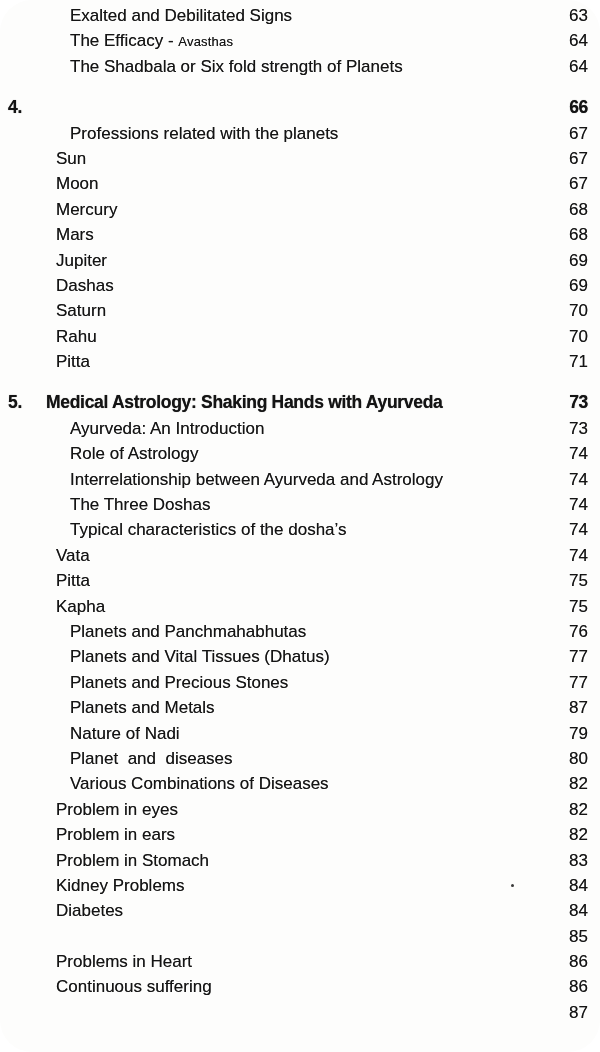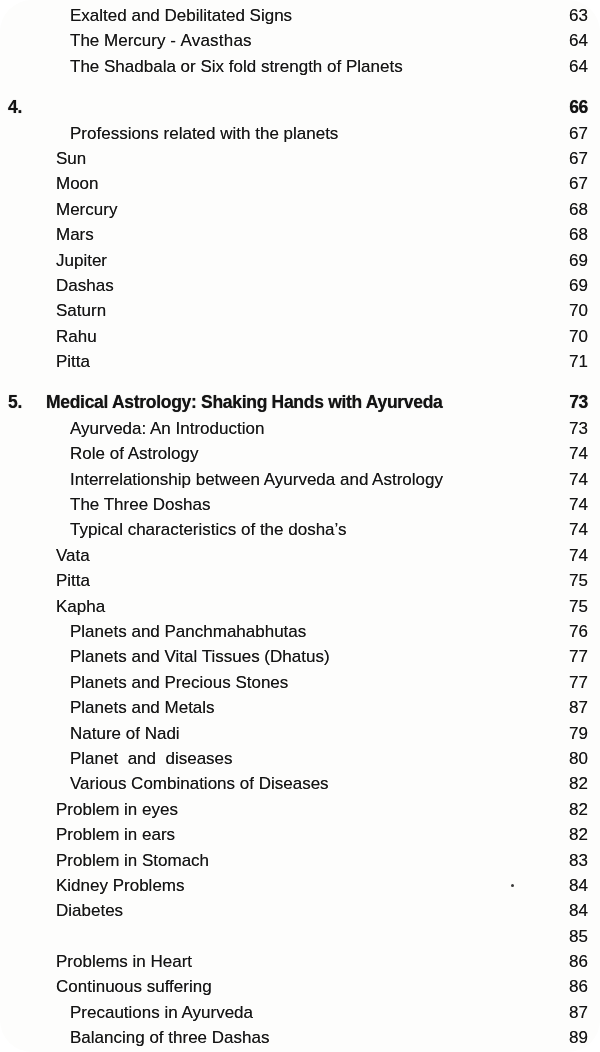--- a/index.html
+++ b/index.html
@@ -46,21 +46,21 @@
   .num {
     position: absolute;
     left: 8px;
     top: 0;
   }
   .title {
     white-space: pre-wrap;
     flex: 0 1 auto;
   }
   .small {
-    font-size: 17px;
+    font-size: 13px;
     letter-spacing: 0.2px;
   }
   .fill { flex: 1 1 auto; }
   .page {
     flex: 0 0 auto;
     text-align: right;
     min-width: 26px;
   }
   .artifact-dot {
     position: absolute;
@@ -80,21 +80,21 @@
       <div class="row indent-2">
 
     <span class="title">Exalted and Debilitated Signs</span>
 
     <span class="fill"></span>
 
     <span class="page">63</span>
   </div>
       <div class="row indent-2">
 
-    <span class="title">The Mercury - </span>
+    <span class="title">The Efficacy - </span>
     <span class="small">Avasthas</span>
     <span class="fill"></span>
 
     <span class="page">64</span>
   </div>
       <div class="row indent-2">
 
     <span class="title">The Shadbala or Six fold strength of Planets</span>
 
     <span class="fill"></span>
@@ -374,28 +374,19 @@
       <div class="row indent-3">
 
     <span class="title">Continuous suffering</span>
 
     <span class="fill"></span>
 
     <span class="page">86</span>
   </div>
       <div class="row indent-2">
 
-    <span class="title">Precautions in Ayurveda</span>
 
     <span class="fill"></span>
 
     <span class="page">87</span>
-  </div>
-      <div class="row indent-2">
-
-    <span class="title">Balancing of three Dashas</span>
-
-    <span class="fill"></span>
-
-    <span class="page">89</span>
   </div>
     </div>
 </div>
 
 </body></html>

